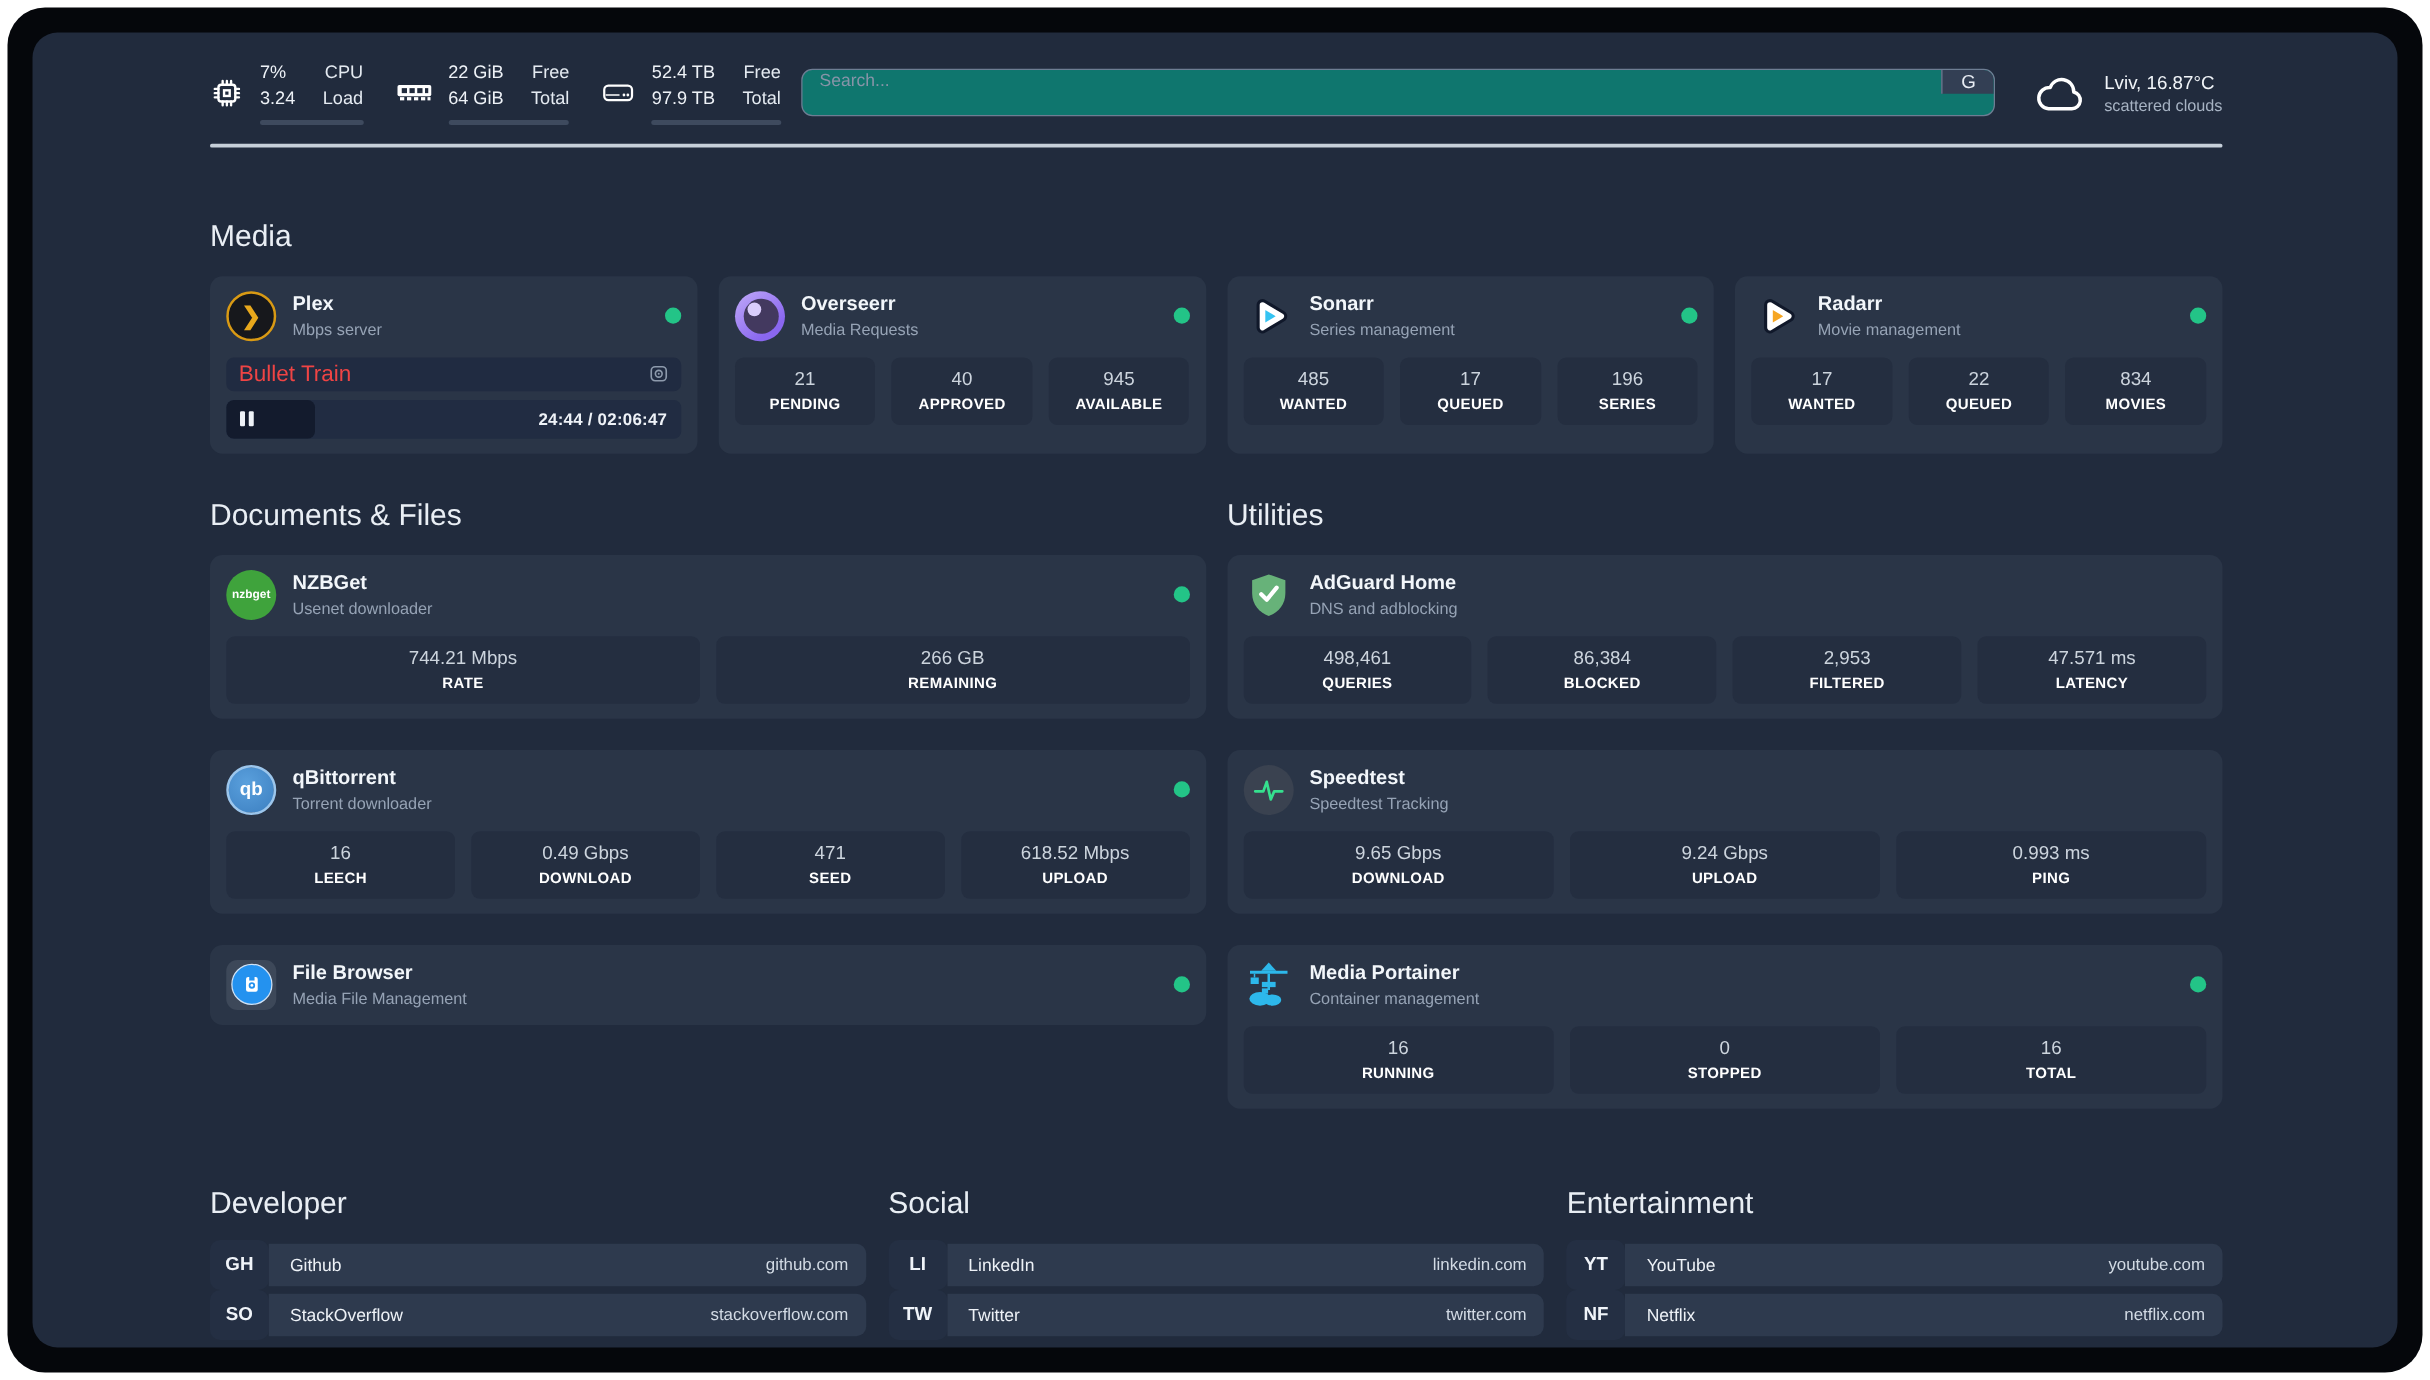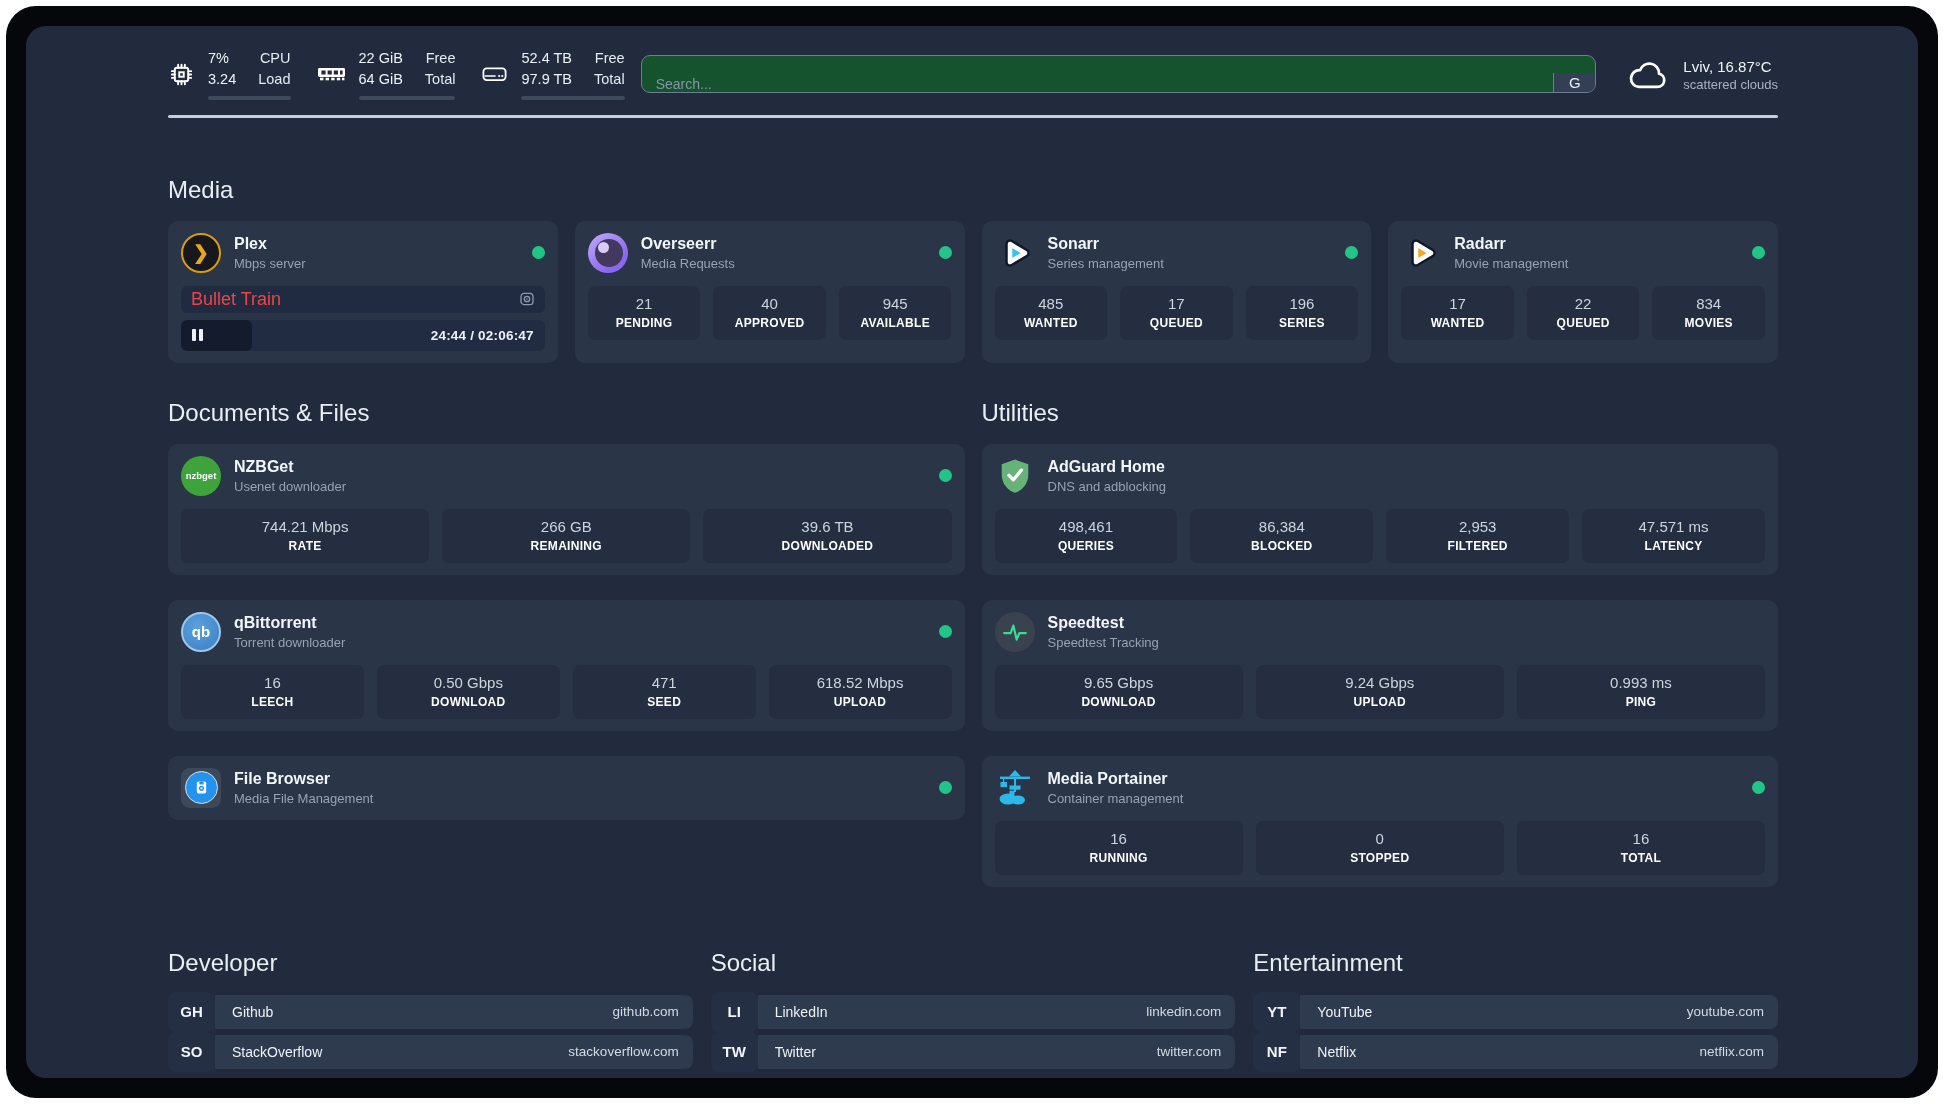--- a/index.html
+++ b/index.html
@@ -11,22 +11,22 @@
   
   .topbar{display:flex;align-items:center;height:56px;margin-top:4px;}
   .metrics{display:flex;align-items:center;gap:26px;}
   .metric{display:flex;align-items:center;gap:13px;}
   .m-icon{display:flex;align-items:center;}
   .m-cols{position:relative;display:flex;gap:22px;padding-bottom:11px;}
   .m-col{font-size:14.5px;color:#eef2f7;line-height:1.42;white-space:nowrap;}
   .m-col.r{text-align:right;color:#e4eaf1;}
   .m-bar{position:absolute;left:0;right:0;bottom:0;height:4.5px;border-radius:3px;background:#3e4a5e;overflow:hidden;}
   .m-fill{height:100%;border-radius:3px;background:#97a2b2;}
-  .search{flex:1;display:flex;align-items:flex-end;height:36px;border:1.5px solid #6e7d93;
-    border-radius:9px;background:#14532d;margin:0 30px 0 16px;overflow:hidden;}
+  .search{flex:1;display:flex;align-items:flex-start;height:36px;border:1.5px solid #6e7d93;
+    border-radius:9px;background:#0f766e;margin:0 30px 0 16px;overflow:hidden;}
   .search input{flex:1;background:transparent;border:none;outline:none;color:#dfe6ee;
     font-size:14px;padding:0 14px;font-family:inherit;}
   .search input::placeholder{color:#8794a8;}
   .g-btn{width:42px;border:none;border-left:1.5px solid #6e7d93;background:#333f54;
     color:#e8edf4;font-size:15px;cursor:pointer;font-family:inherit;}
   .weather{display:flex;gap:13px;align-items:center;}
   .weather-loc{font-size:15px;color:#f0f4f8;line-height:1.45;}
   .weather-cond{font-size:13px;color:#a7b3c3;}
   .divider{height:2.5px;background:#c6cfd9;border-radius:2px;margin-top:13px;}
 
@@ -306,44 +306,40 @@
     </div>
                 <div class="stats-row">
         <div class="stat">
           <div class="stat-value">744.21 Mbps</div>
           <div class="stat-label">RATE</div>
         </div>
         <div class="stat">
           <div class="stat-value">266 GB</div>
           <div class="stat-label">REMAINING</div>
         </div>
-        <div class="stat">
-          <div class="stat-value">39.6 TB</div>
-          <div class="stat-label">DOWNLOADED</div>
-        </div>
                 </div>
               </div>
               <div class="card">
     <div class="card-head">
       <span class="app-icon ic-qb">
                     <span>qb</span>
                   </span>
       <span class="head-text">
         <span class="app-name">qBittorrent</span>
         <span class="app-sub">Torrent downloader</span>
       </span>
       <span class="status-dot"></span>
     </div>
                 <div class="stats-row">
         <div class="stat">
           <div class="stat-value">16</div>
           <div class="stat-label">LEECH</div>
         </div>
         <div class="stat">
-          <div class="stat-value">0.50 Gbps</div>
+          <div class="stat-value">0.49 Gbps</div>
           <div class="stat-label">DOWNLOAD</div>
         </div>
         <div class="stat">
           <div class="stat-value">471</div>
           <div class="stat-label">SEED</div>
         </div>
         <div class="stat">
           <div class="stat-value">618.52 Mbps</div>
           <div class="stat-label">UPLOAD</div>
         </div>

